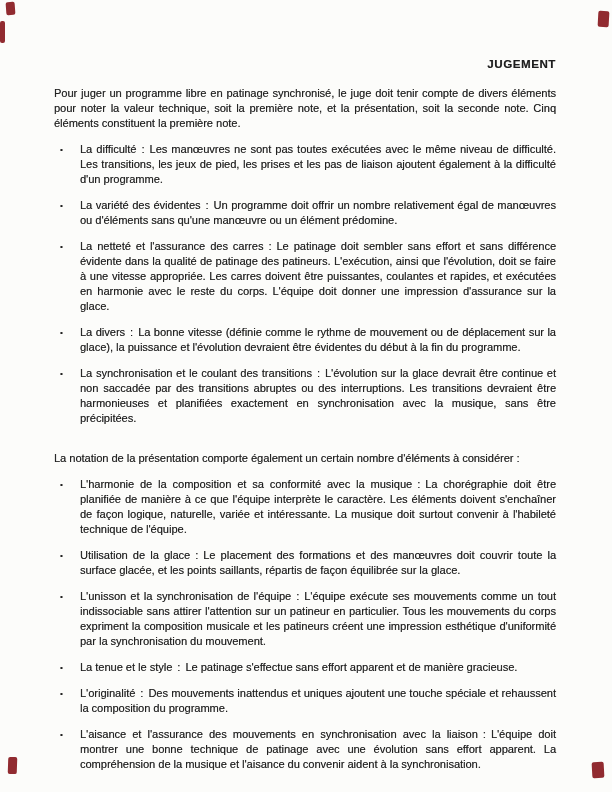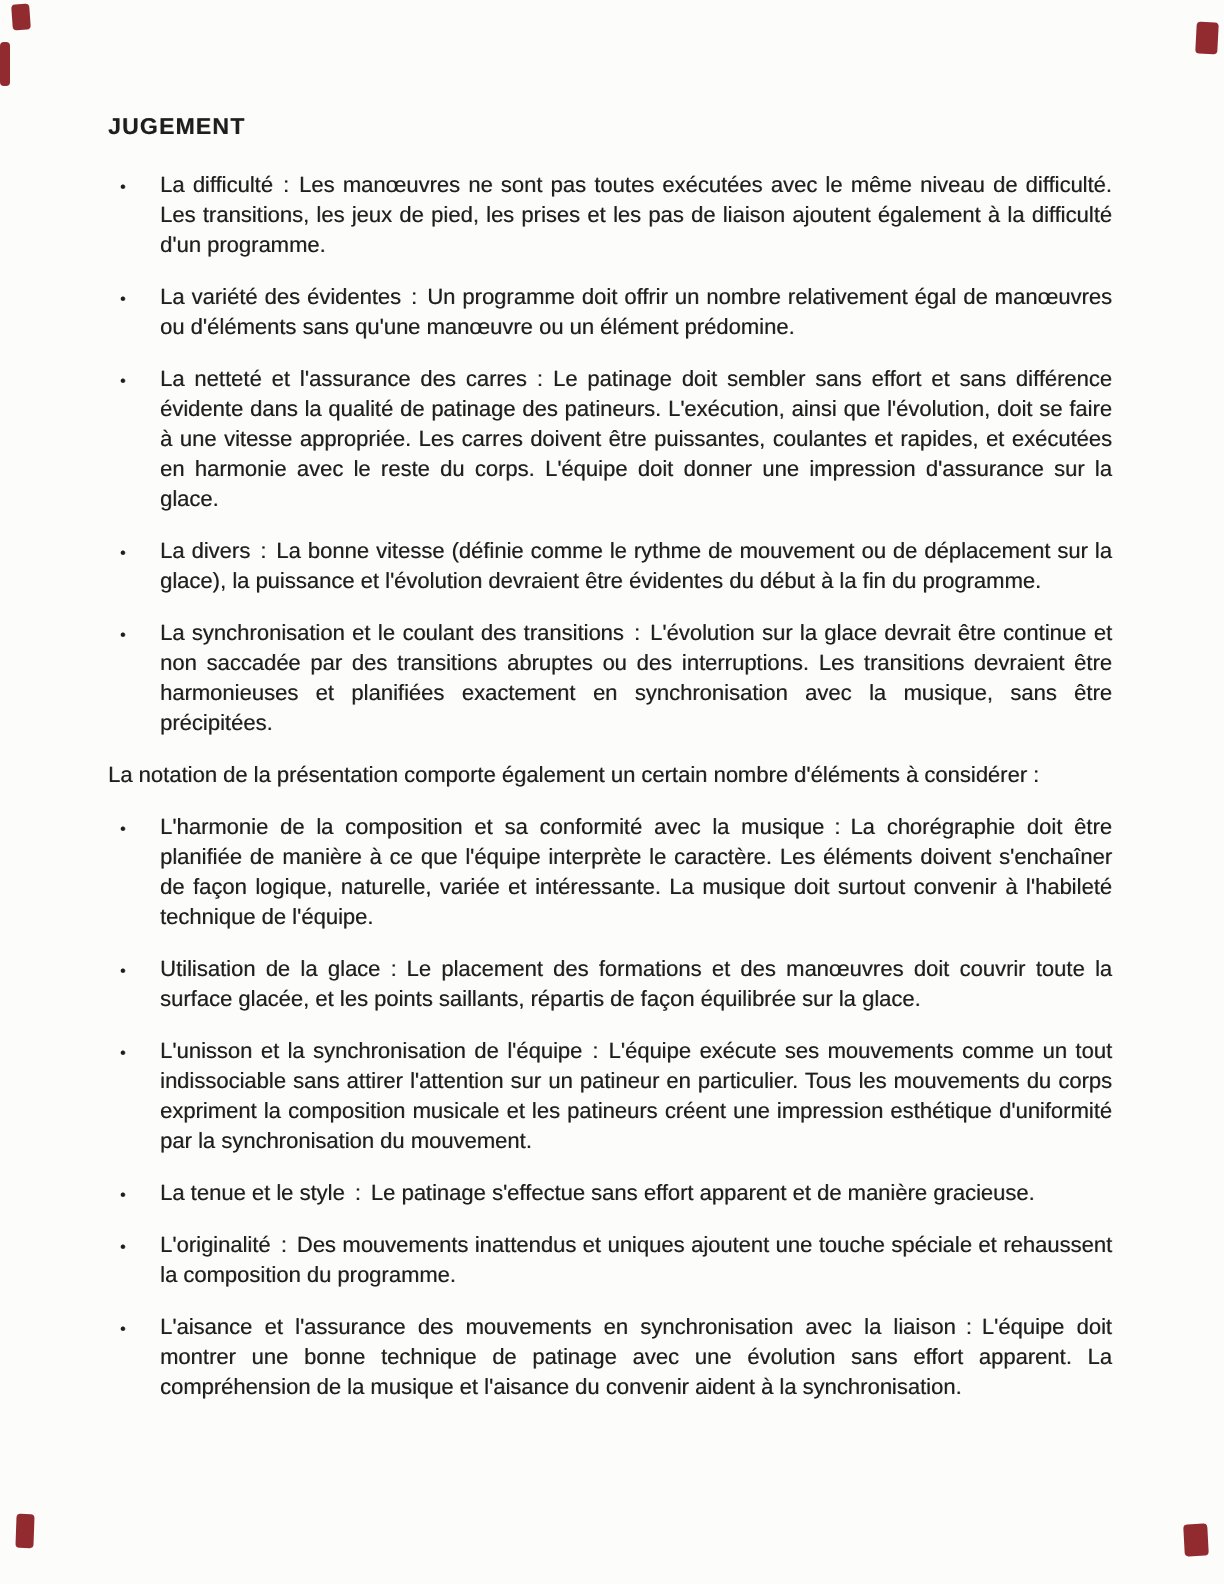--- a/index.html
+++ b/index.html
@@ -11,25 +11,25 @@
     box-sizing:border-box;position:relative;
     width:612px;height:792px;
     padding:57px 56px 0 54px;
     font-family:"Liberation Sans", sans-serif;
     font-size:11px;line-height:15px;
     color:#1e1e1e;
     text-align:justify;
     text-shadow:0.25px 0 0 rgba(30,30,30,.55);
   }
   .title{
-    text-align:left;font-weight:bold;font-size:11.5px;
+    text-align:right;font-weight:bold;font-size:11.5px;
     letter-spacing:.6px;margin:0 0 14px 0;
   }
   p{margin:0}
-  .para{margin-top:11px}
+  .para{margin-top:25px}
   .list{margin:0;padding:0}
   .item{position:relative;padding-left:26px;margin-top:11px}
   .bullet{
     position:absolute;left:6px;top:0;
     font-size:8px;line-height:15px;text-align:left;
   }
   .label{font-weight:normal}
   .sep{padding:0 5px}
   .scan-mark{position:absolute;border-radius:2px;opacity:.95}
   .m-tl{left:6px;top:2px;width:9px;height:13px;transform:rotate(-4deg)}
@@ -38,20 +38,21 @@
   .m-bl{left:8px;top:757px;width:9px;height:17px;transform:rotate(2deg)}
   .m-br{left:592px;top:762px;width:12px;height:16px;transform:rotate(-3deg)}
 </style>
 </head>
 <body>
 
 <div class="page">
 
   <h1 class="title">JUGEMENT</h1>
 
+  <p class="intro">Pour juger un programme libre en patinage synchronisé, le juge doit tenir compte de divers éléments pour noter la valeur technique, soit la première note, et la présentation, soit la seconde note.  Cinq éléments constituent la première note.</p>
 
   <div class="list">
 
     <div class="item">
       <span class="bullet">•</span>
       <span class="label">La difficulté</span><span class="sep">:</span><span class="body">Les manœuvres ne sont pas toutes exécutées avec le même niveau de difficulté.  Les transitions, les jeux de pied, les prises et les pas de liaison ajoutent également à la difficulté d'un programme.</span>
     </div>
 
     <div class="item">
       <span class="bullet">•</span>

